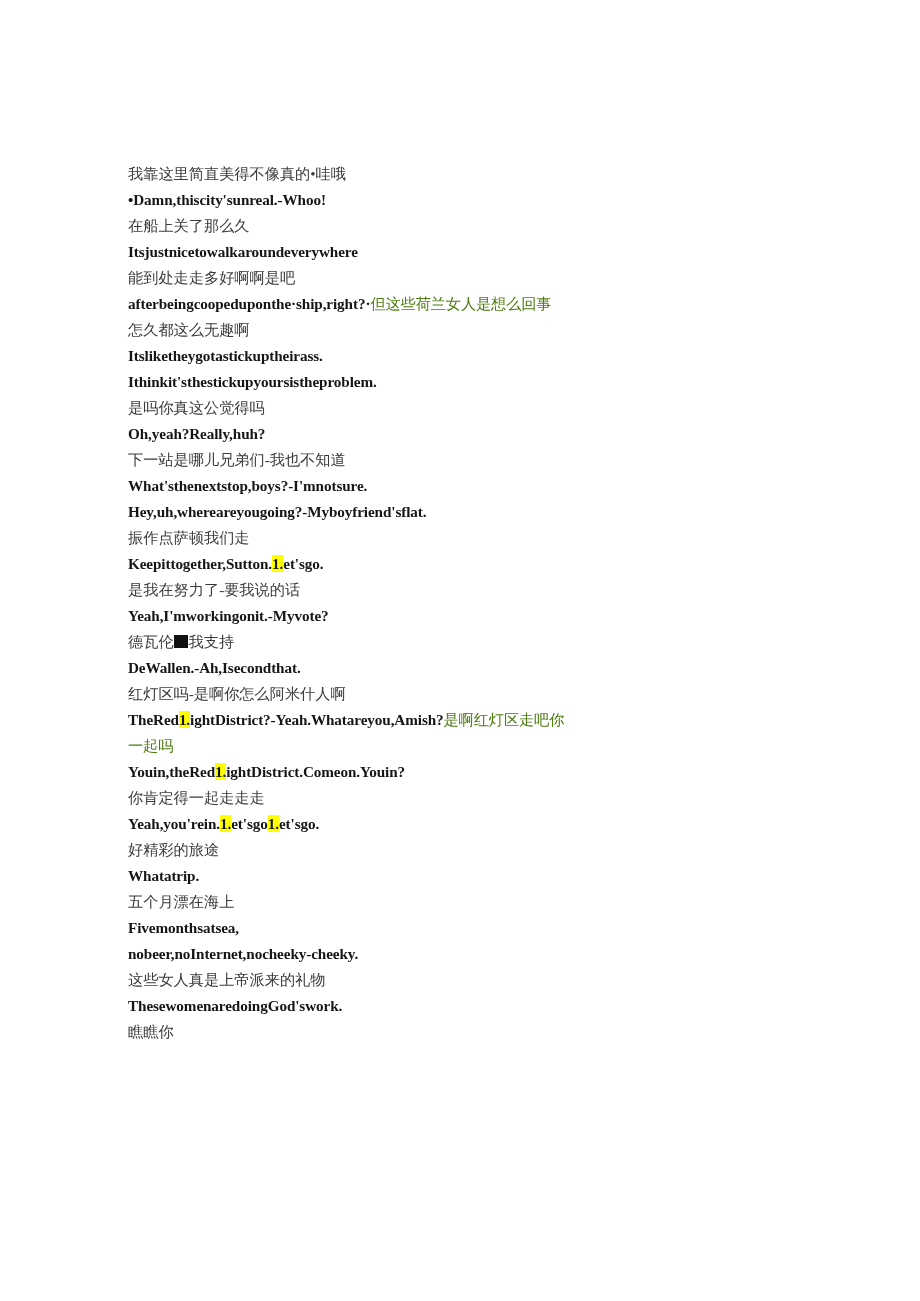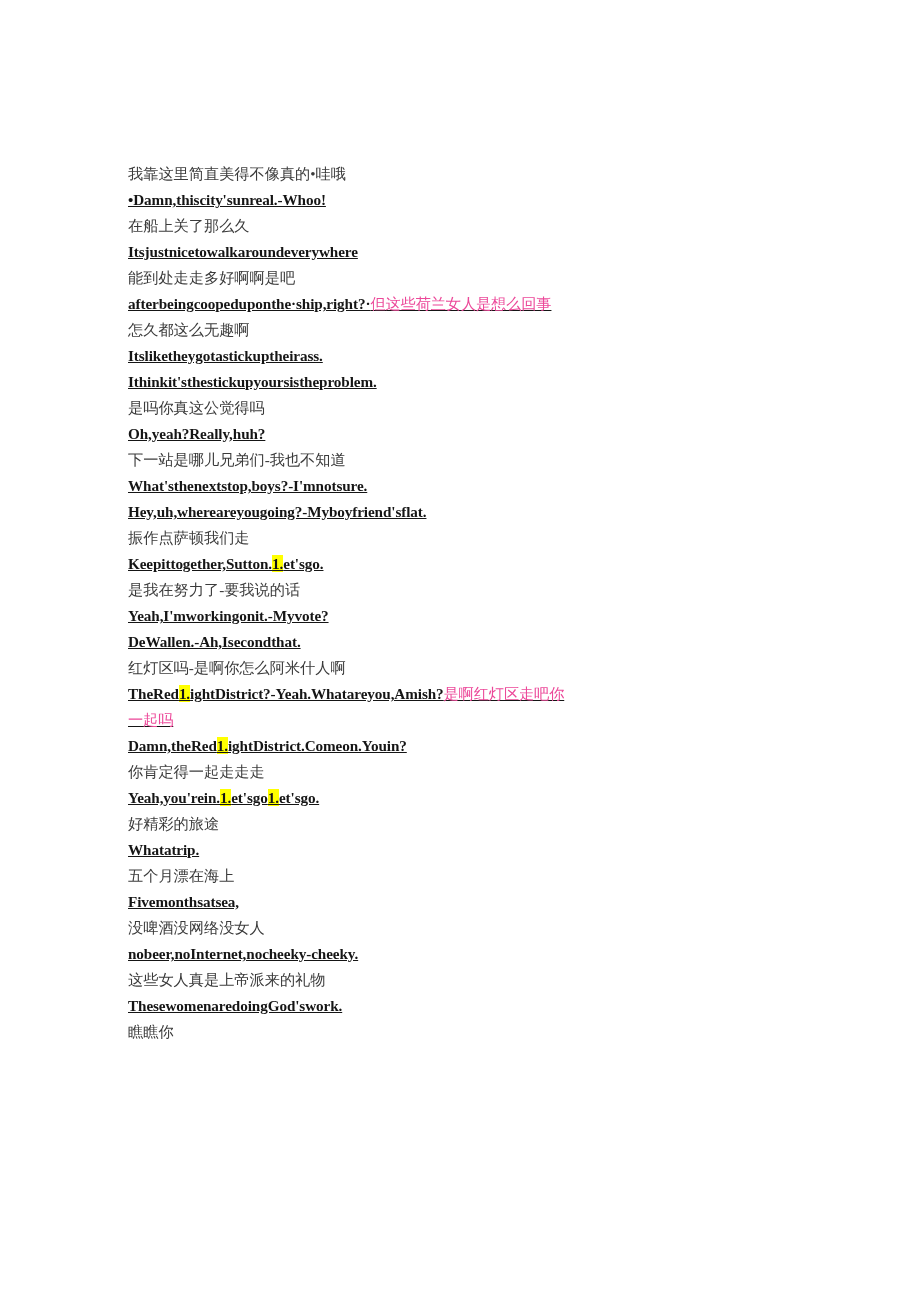--- a/index.html
+++ b/index.html
@@ -46,26 +46,25 @@
   .line.zh {
     color: #3b3b3b;
     font-weight: 400;
   }
 
   
   .line.en {
     color: #151515;
     font-weight: 600;
     letter-spacing: -0.1px;
-    text-decoration: underline;
   }
 
   
   .zh-inline {
-    color: #ec4899;
+    color: #4d7c0f;
     font-weight: 400;
   }
 
   .hl {
     background: #ffff00;
     color: #151515;
     font-weight: 600;
   }
 
   .tofu {
@@ -93,29 +92,29 @@
       <div class="line en"><span>Ithinkit'sthestickupyoursistheproblem.</span></div>
       <div class="line zh"><span>是吗你真这公觉得吗</span></div>
       <div class="line en"><span>Oh,yeah?Really,huh?</span></div>
       <div class="line zh"><span>下一站是哪儿兄弟们-我也不知道</span></div>
       <div class="line en"><span>What'sthenextstop,boys?-I'mnotsure.</span></div>
       <div class="line en"><span>Hey,uh,whereareyougoing?-Myboyfriend'sflat.</span></div>
       <div class="line zh"><span>振作点萨顿我们走</span></div>
       <div class="line en"><span>Keepittogether,Sutton.</span><span class="hl">1.</span><span>et'sgo.</span></div>
       <div class="line zh"><span>是我在努力了-要我说的话</span></div>
       <div class="line en"><span>Yeah,I'mworkingonit.-Myvote?</span></div>
+      <div class="line zh"><span>德瓦伦</span><span class="tofu"></span><span>我支持</span></div>
       <div class="line en"><span>DeWallen.-Ah,Isecondthat.</span></div>
       <div class="line zh"><span>红灯区吗-是啊你怎么阿米什人啊</span></div>
       <div class="line en"><span>TheRed</span><span class="hl">1.</span><span>ightDistrict?-Yeah.Whatareyou,Amish?</span><span class="zh-inline">是啊红灯区走吧你一起吗</span></div>
-      <div class="line en"><span>Damn,theRed</span><span class="hl">1.</span><span>ightDistrict.Comeon.Youin?</span></div>
+      <div class="line en"><span>Youin,theRed</span><span class="hl">1.</span><span>ightDistrict.Comeon.Youin?</span></div>
       <div class="line zh"><span>你肯定得一起走走走</span></div>
       <div class="line en"><span>Yeah,you'rein.</span><span class="hl">1.</span><span>et'sgo</span><span class="hl">1.</span><span>et'sgo.</span></div>
       <div class="line zh"><span>好精彩的旅途</span></div>
       <div class="line en"><span>Whatatrip.</span></div>
       <div class="line zh"><span>五个月漂在海上</span></div>
       <div class="line en"><span>Fivemonthsatsea,</span></div>
-      <div class="line zh"><span>没啤酒没网络没女人</span></div>
       <div class="line en"><span>nobeer,noInternet,nocheeky-cheeky.</span></div>
       <div class="line zh"><span>这些女人真是上帝派来的礼物</span></div>
       <div class="line en"><span>ThesewomenaredoingGod'swork.</span></div>
       <div class="line zh"><span>瞧瞧你</span></div>
     </div>
 </div>
 
 </body></html>

